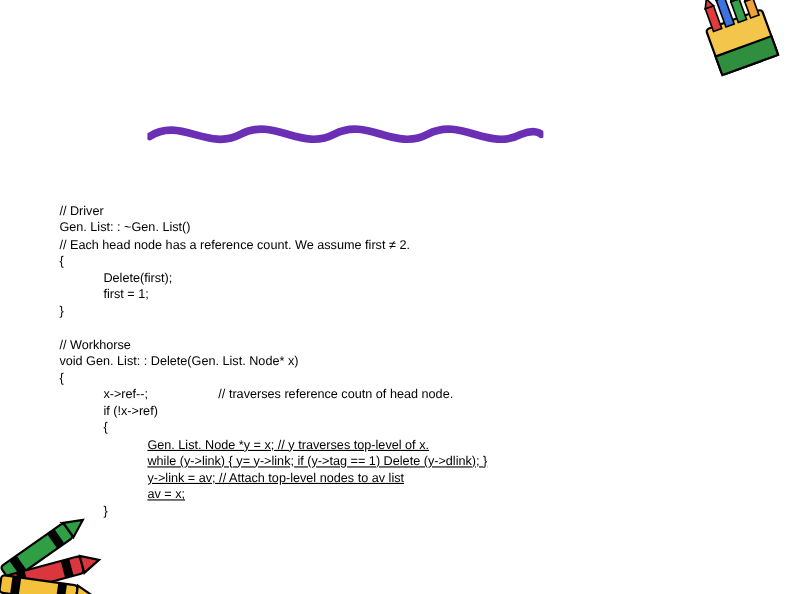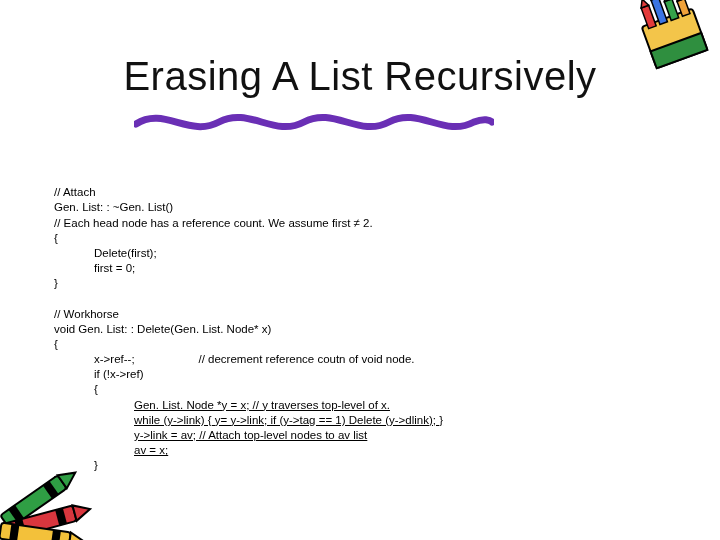--- a/index.html
+++ b/index.html
@@ -63,39 +63,38 @@
     left: -6px;
     width: 125px;
     height: 130px;
   }
 </style>
 </head>
 <body>
 
 <div class="slide">
 
-  <div class="title">Erasing A List Recursively</div>
 
   <svg class="underline-squiggle" viewBox="0 0 360 28">
     <path d="M2 16 C 30 -2, 55 30, 85 14 C 115 -2, 140 30, 170 14 C 200 -2, 225 30, 255 14 C 285 -2, 310 30, 340 14 C 350 10, 356 12, 358 14" fill="none" stroke="#6a2fb5" stroke-width="7" stroke-linecap="round"></path>
   </svg>
 
   <div class="code-block">
-<span>// Attach</span>
+<span>// Driver</span>
 <span>Gen. List: : ~Gen. List()</span>
 <span>// Each head node has a reference count. We assume first ≠ 2.</span>
 <span>{</span>
 <span class="indent1">Delete(first);</span>
-<span class="indent1">first = 0;</span>
+<span class="indent1">first = 1;</span>
 <span>}</span>
 
 <span>// Workhorse</span>
 <span>void Gen. List: : Delete(Gen. List. Node* x)</span>
 <span>{</span>
-<span class="indent1"><span>x-&gt;ref--;</span>                    <span>// decrement reference coutn of void node.</span></span>
+<span class="indent1"><span>x-&gt;ref--;</span>                    <span>// traverses reference coutn of head node.</span></span>
 <span class="indent1">if (!x-&gt;ref)</span>
 <span class="indent1">{</span>
 <span class="indent2">Gen. List. Node *y = x; // y traverses top-level of x.</span>
 <span class="indent2">while (y-&gt;link) { y= y-&gt;link; if (y-&gt;tag == 1) Delete (y-&gt;dlink); }</span>
 <span class="indent2">y-&gt;link = av; // Attach top-level nodes to av list</span>
 <span class="indent2">av = x;</span>
 <span class="indent1">}</span>
 <span>}</span>
 </div>
 

